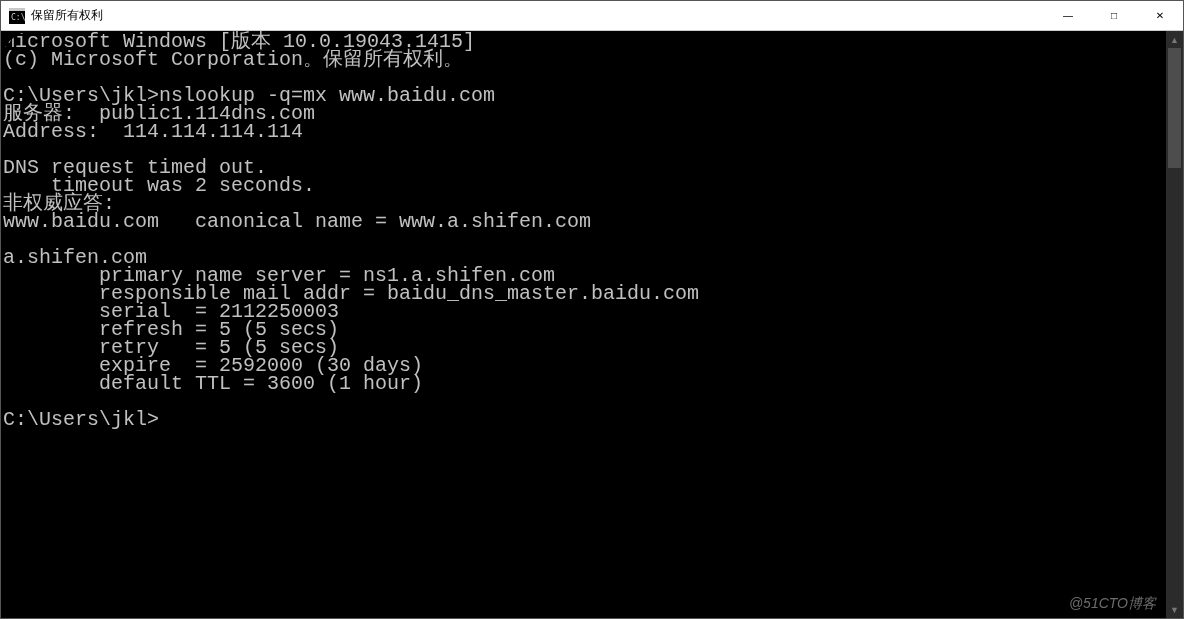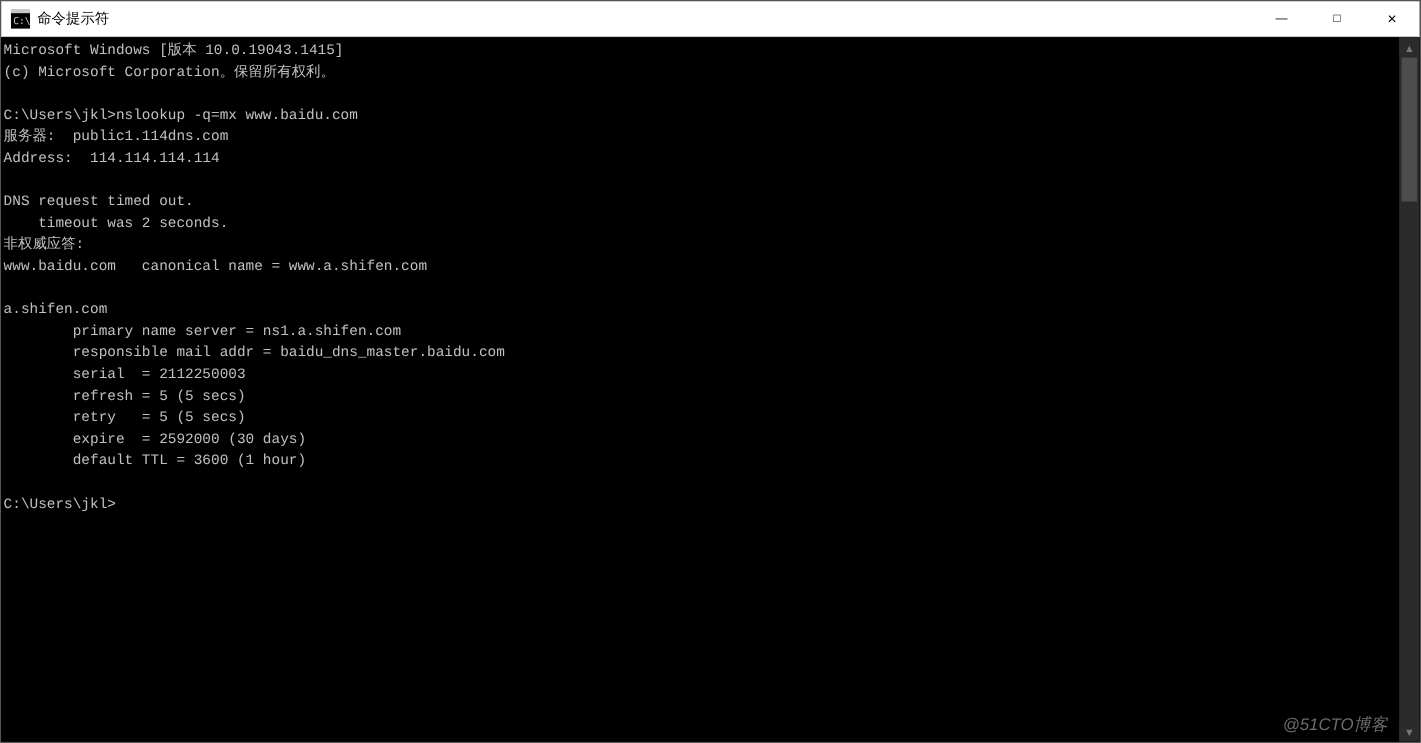--- a/index.html
+++ b/index.html
@@ -28,24 +28,25 @@
     font-family: "Segoe UI Symbol", sans-serif; font-size: 10px; color:#000;
   }
 
   .client {
     flex:1 1 auto; display:flex; background:#000; overflow:hidden;
   }
   .terminal {
     flex:1 1 auto;
     background:#000; color:#c0c0c0;
     font-family: "NSimSun","SimSun","Consolas","Courier New",monospace;
-    font-size: 12px; line-height: 18px;
+    font-size: 20px; line-height: 18px;
     white-space: pre;
     padding: 2px 0 0 2px;
     overflow:hidden;
+    border-radius:32px;
   }
   .scrollbar {
     width: 17px; background:#2b2b2b; position:relative;
   }
   .scroll-up, .scroll-down {
     position:absolute; left:0; width:17px; height:17px;
     display:flex;align-items:center;justify-content:center;
     color:#777; font-size:9px; background:#2b2b2b;
   }
   .scroll-up { top:0; }
@@ -69,21 +70,21 @@
 <div class="root">
 <div class="window">
   <div class="titlebar">
     <span class="app-icon">
       <svg width="16" height="16" viewBox="0 0 16 16">
         <rect x="0" y="0" width="16" height="16" fill="#000"></rect>
         <rect x="0" y="0" width="16" height="3" fill="#c8c8c8"></rect>
         <text x="2" y="12" font-size="8" fill="#c8c8c8" font-family="monospace">C:\</text>
       </svg>
     </span>
-    <span class="title">命令提示符</span>
+    <span class="title">保留所有权利</span>
     <span class="spacer"></span>
     <div class="win-btn">—</div>
     <div class="win-btn">□</div>
     <div class="win-btn close">✕</div>
   </div>
 
   <div class="client">
     <div class="terminal" id="terminal">Microsoft Windows [版本 10.0.19043.1415]
 (c) Microsoft Corporation。保留所有权利。
 

